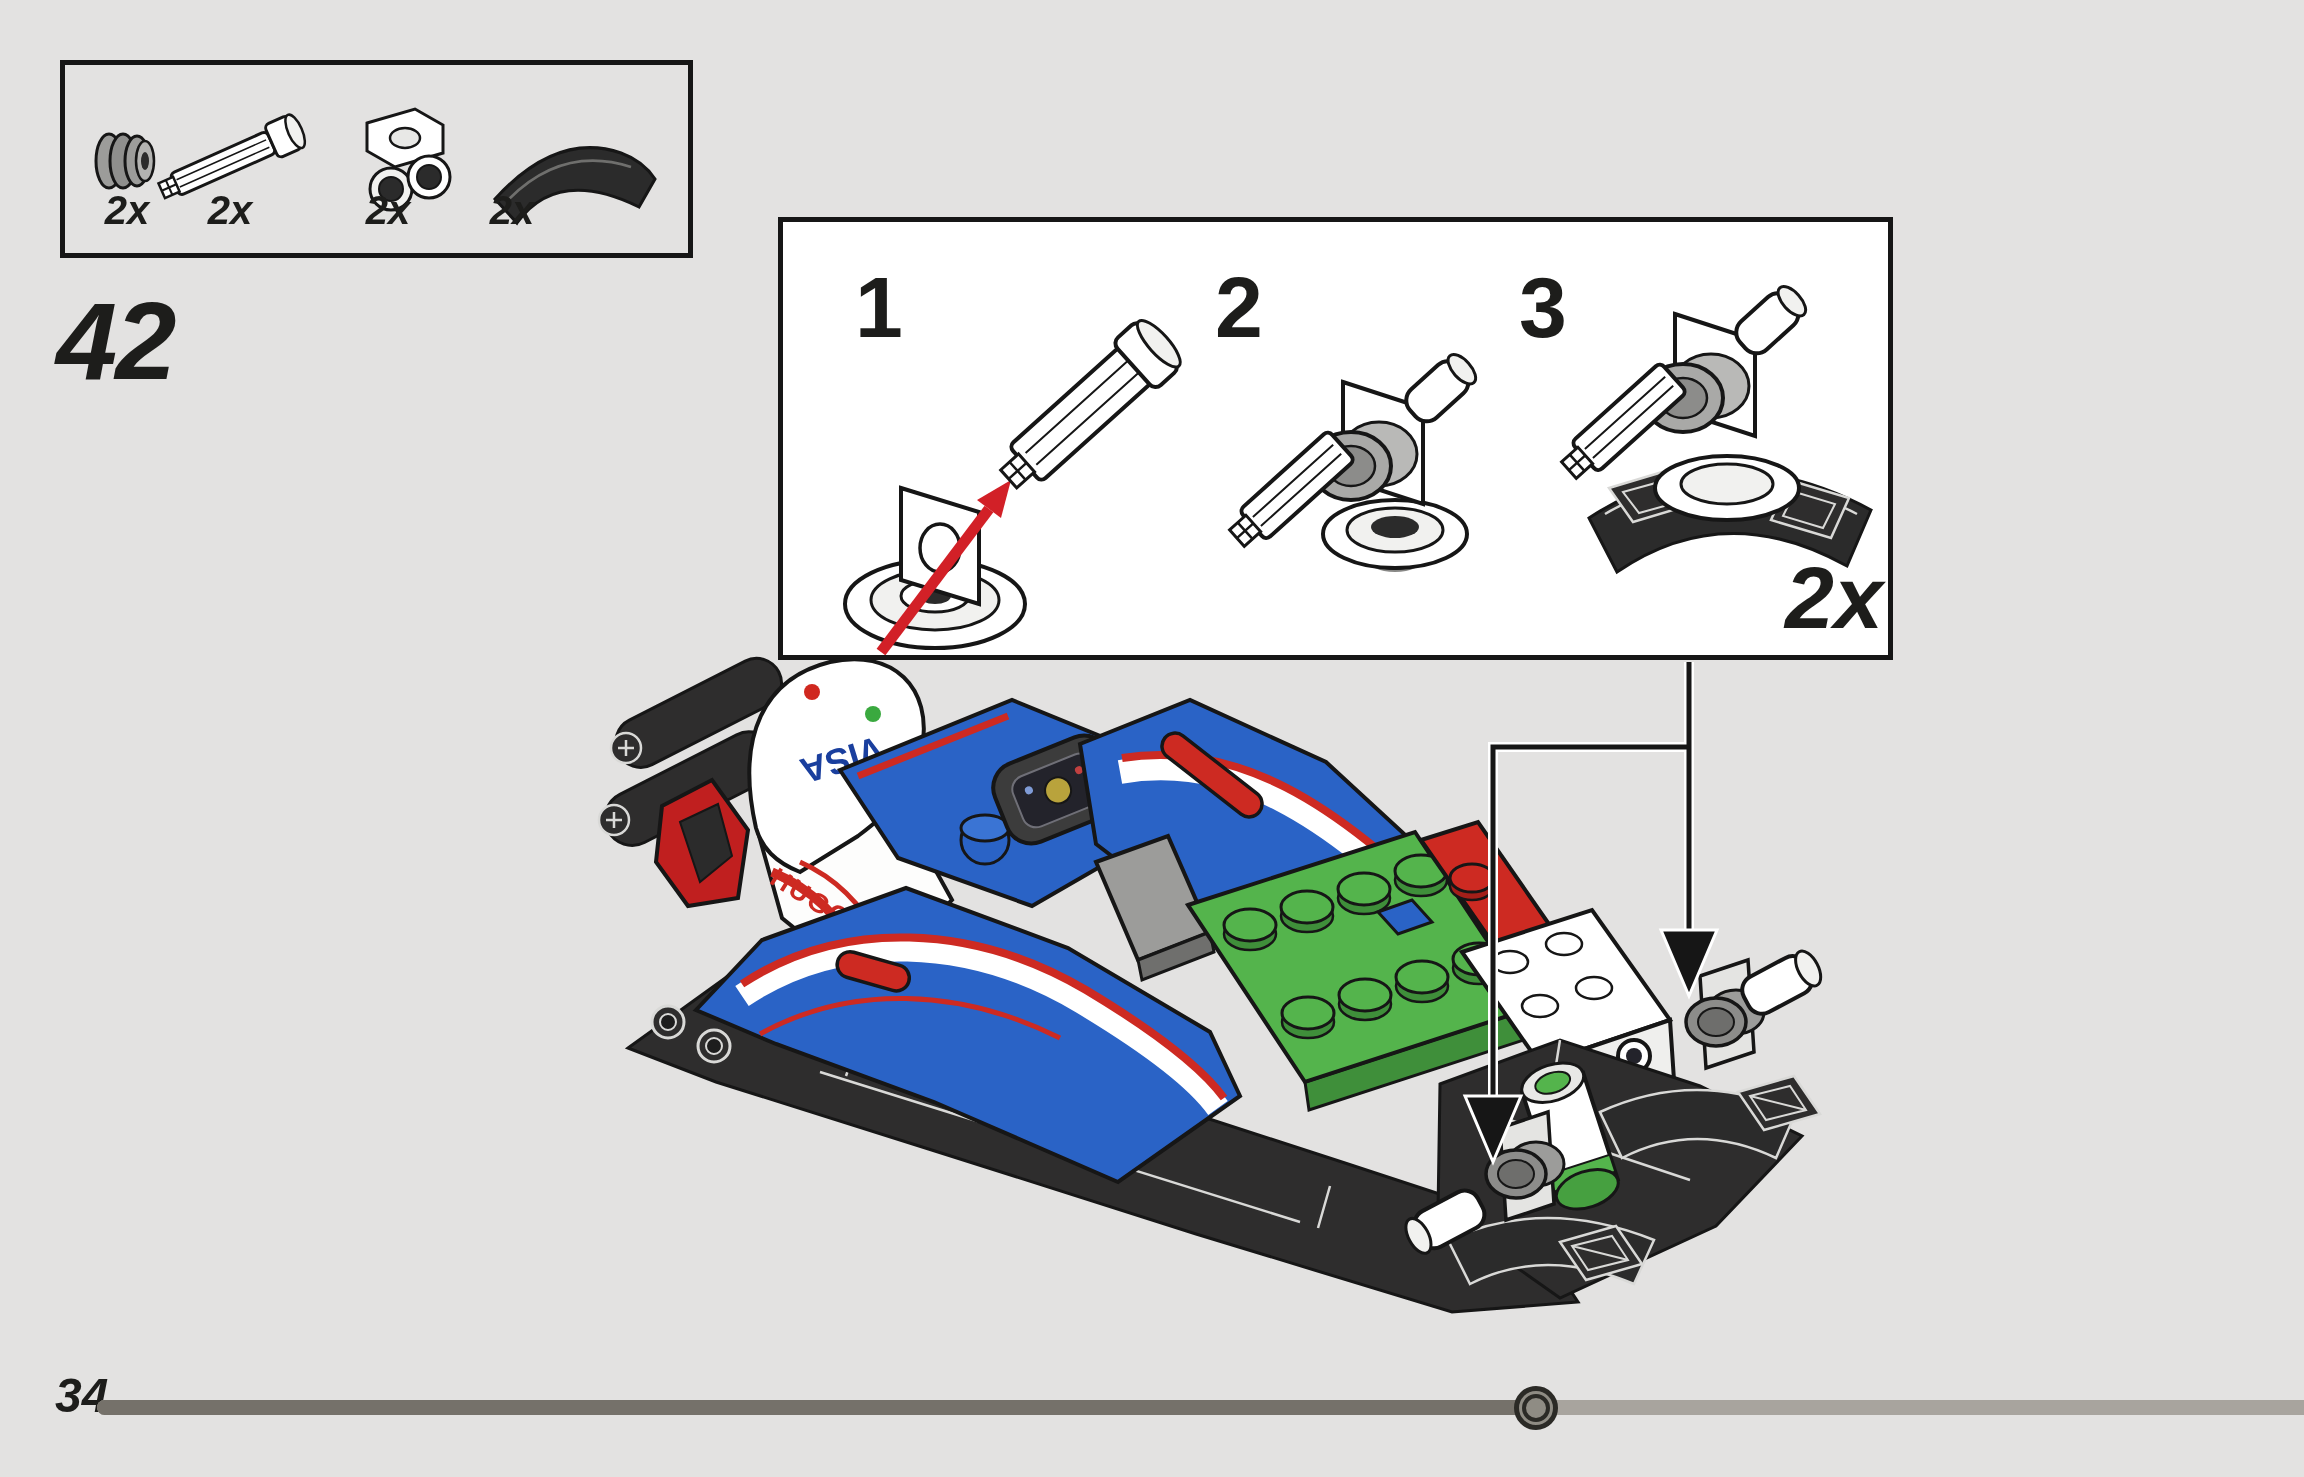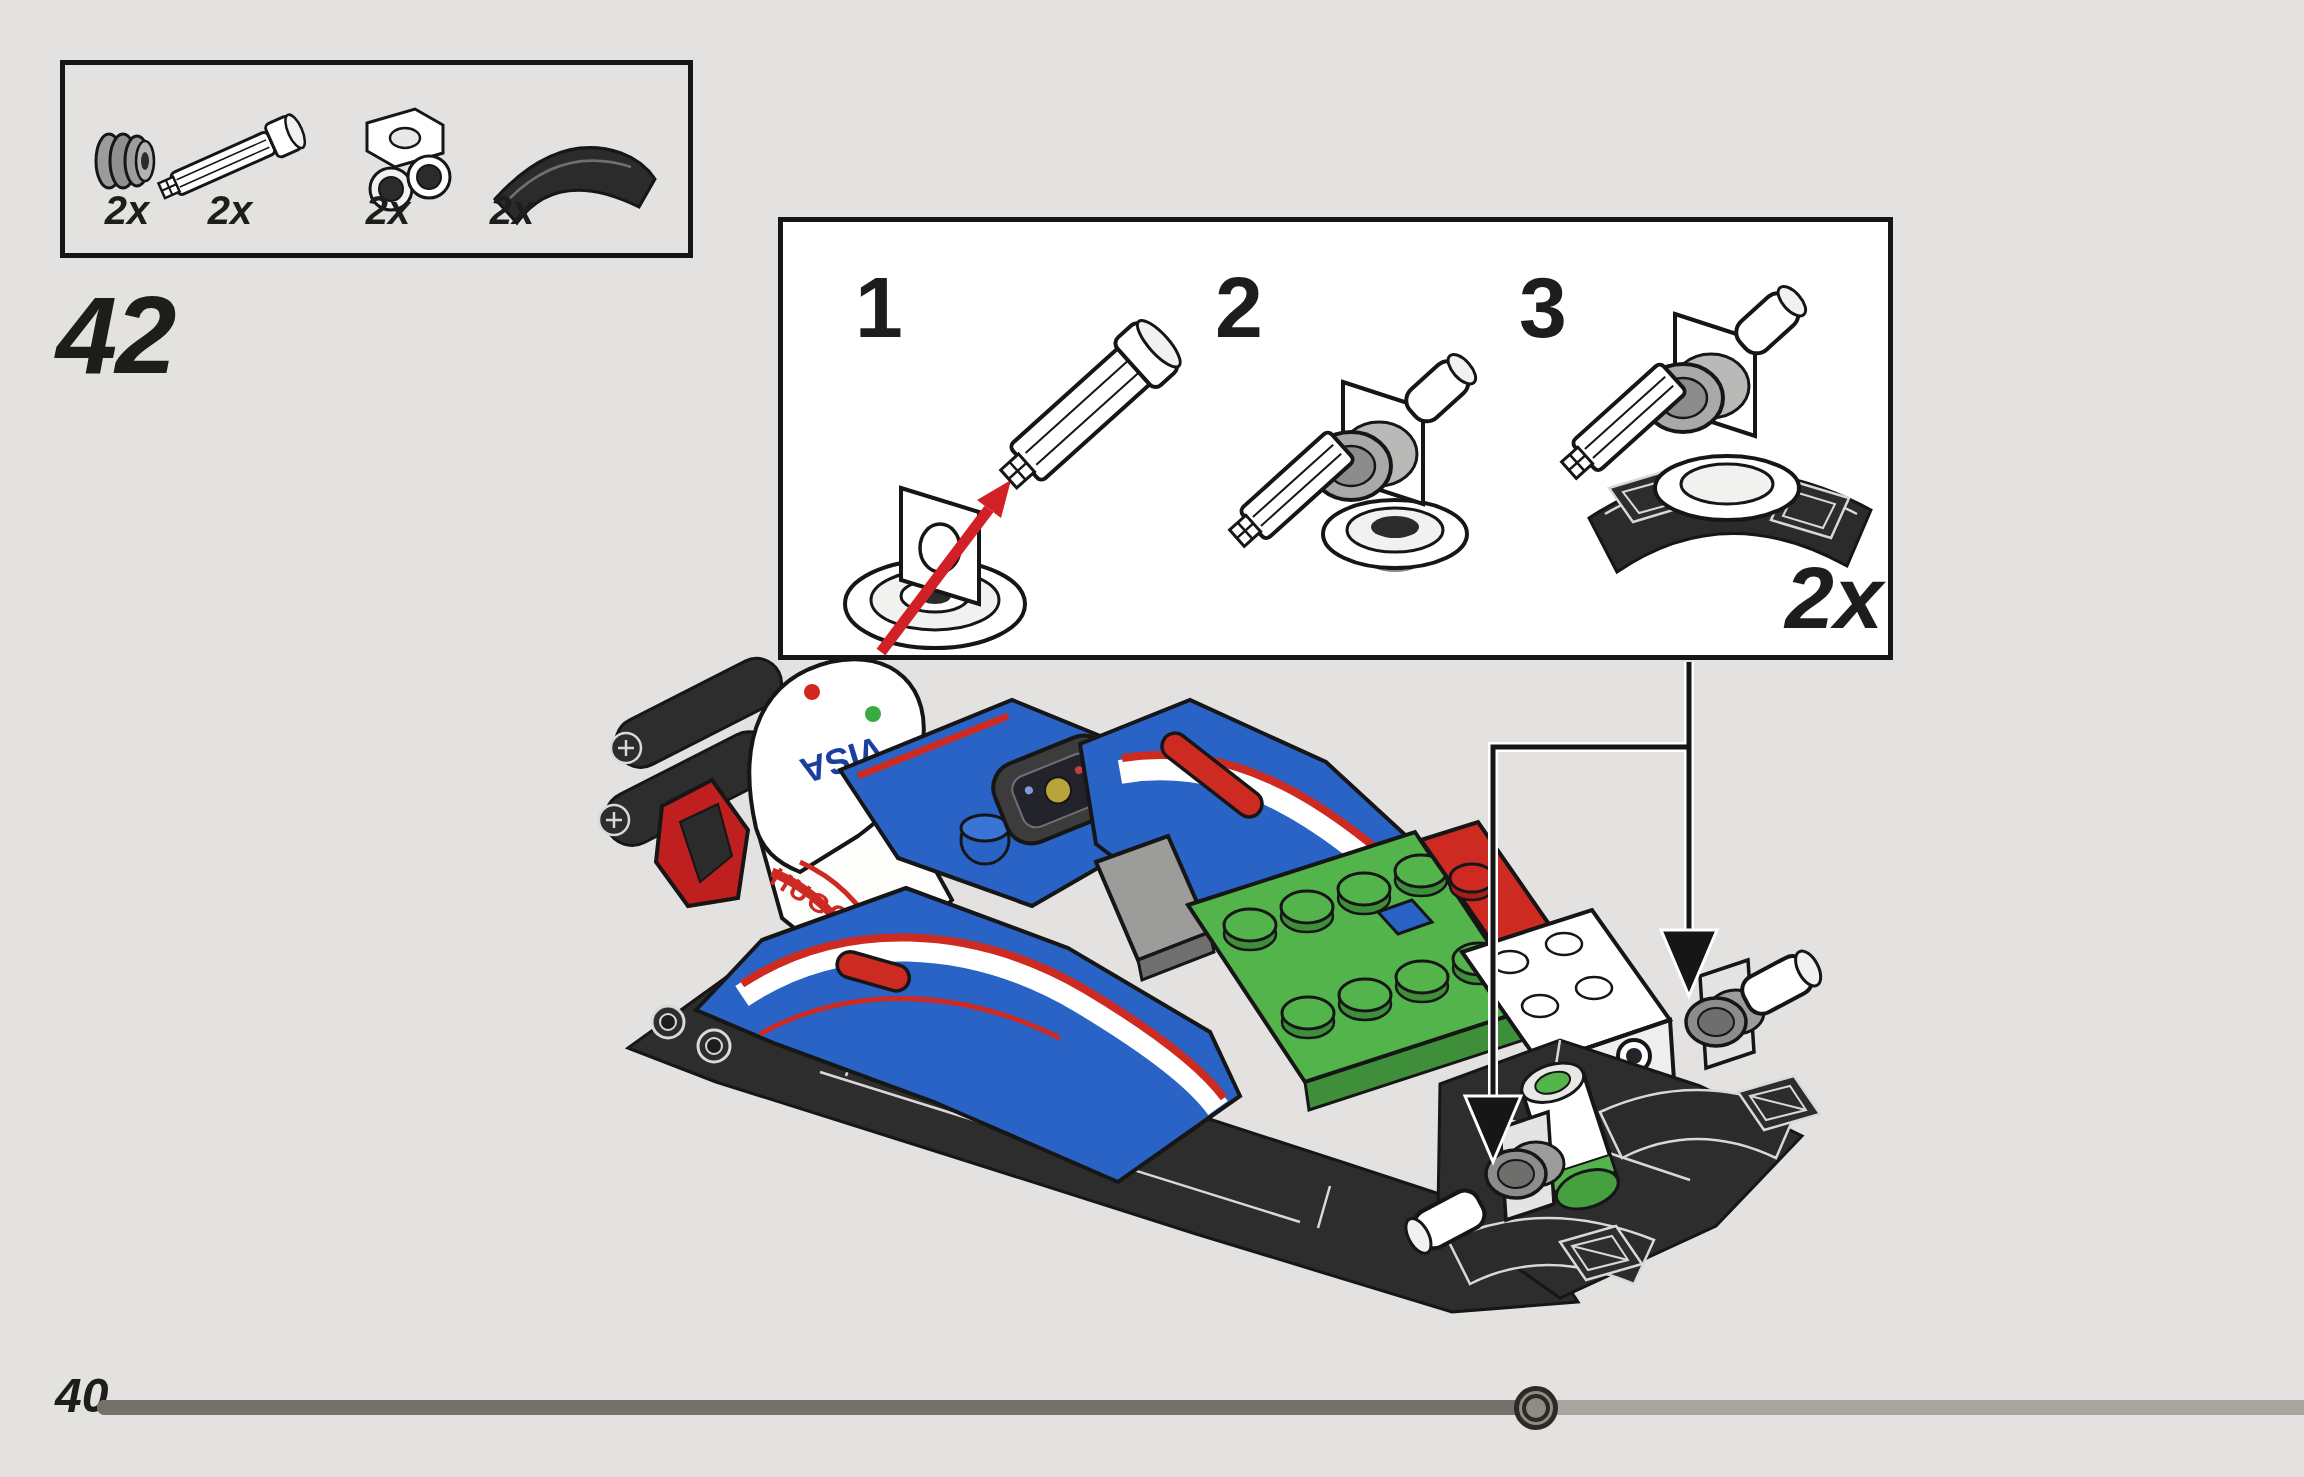--- a/index.html
+++ b/index.html
@@ -10,21 +10,21 @@
     --track_done:#75716a; --track_rest:#a8a49e; --knob_ring:#2b2a26; --knob_fill:#8f8c84;
   }
   *{margin:0;padding:0;box-sizing:border-box;}
   html,body{width:2304px;height:1477px;overflow:hidden;}
   body{background:var(--background);font-family:"Liberation Sans",sans-serif;position:relative;}
   .abs{position:absolute;}
   .num{font-weight:700;color:var(--text);line-height:1;font-style:italic;}
   .parts-box{left:60px;top:60px;width:633px;height:198px;border:5px solid var(--ink);}
   .parts-box svg{position:absolute;left:0;top:0;}
   .part-count{position:absolute;top:125px;transform:translateX(-50%);font-size:40px;}
-  .step-number{left:56px;top:280px;font-size:110px;letter-spacing:-2px;}
+  .step-number{left:56px;top:286px;font-size:110px;letter-spacing:-2px;}
   .sub-box{left:778px;top:217px;width:1115px;height:443px;background:var(--panel);border:5px solid var(--ink);}
   .sub-box svg{position:absolute;left:0;top:0;}
   .substep-label{position:absolute;font-size:86px;font-weight:700;color:var(--text);line-height:1;}
   .sub-count{position:absolute;left:1002px;top:332px;font-size:88px;}
   .main-canvas{left:0;top:0;width:2304px;height:1477px;pointer-events:none;}
   .page-number{left:55px;top:1372px;font-size:48px;font-weight:700;}
   .progress-track{left:97px;top:1400px;width:2207px;height:15px;background:var(--track_rest);border-radius:8px 0 0 8px;cursor:pointer;}
   .progress-fill{position:absolute;left:0;top:0;height:100%;background:var(--track_done);border-radius:8px 0 0 8px;}
   .progress-handle{position:absolute;top:50%;width:44px;height:44px;margin-top:-22px;border-radius:50%;
     background:var(--knob_fill);border:5px solid var(--knob_ring);cursor:grab;}
@@ -329,19 +329,19 @@
   <g>
     <path d="M1689,662 L1689,938" stroke="#ffffff" stroke-width="10" fill="none"></path>
     <path d="M1687,747 L1493,747 L1493,1102" stroke="#ffffff" stroke-width="10" fill="none"></path>
     <path d="M1689,662 L1689,938" stroke="var(--ink)" stroke-width="5" fill="none"></path>
     <path d="M1687,747 L1493,747 L1493,1102" stroke="var(--ink)" stroke-width="5" fill="none"></path>
     <polygon points="1661,930 1717,930 1689,996" fill="var(--ink)" stroke="#ffffff" stroke-width="3"></polygon>
     <polygon points="1465,1096 1521,1096 1493,1162" fill="var(--ink)" stroke="#ffffff" stroke-width="3"></polygon>
   </g>
 </svg>
 
-<div class="abs page-number num">40</div>
+<div class="abs page-number num">34</div>
 <div class="abs progress-track">
   <div class="progress-fill" id="progress-fill" style="width: 65.2%;"></div>
   <div class="progress-handle" id="progress-handle" style="left: calc(65.2% - 22px);">
     <div class="progress-handle-inner"></div>
   </div>
 </div>
 
 </body></html>

